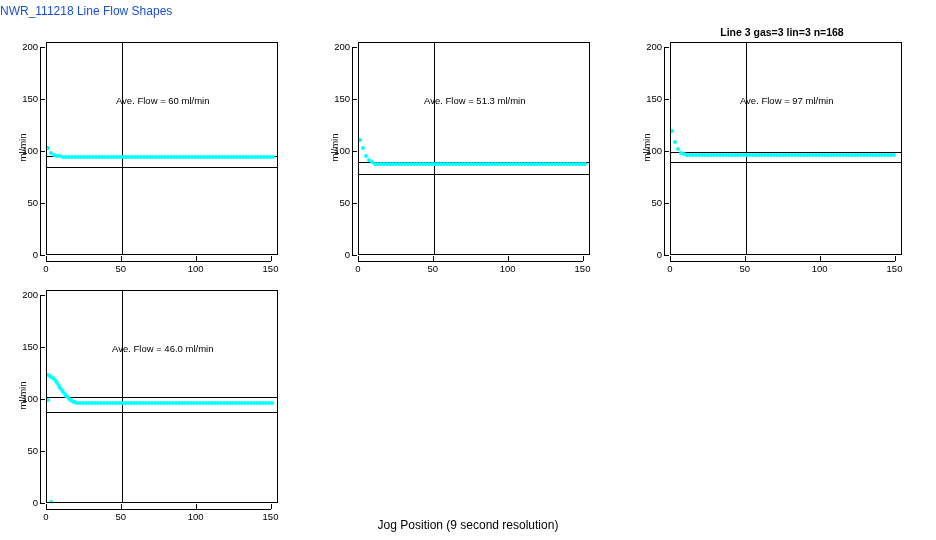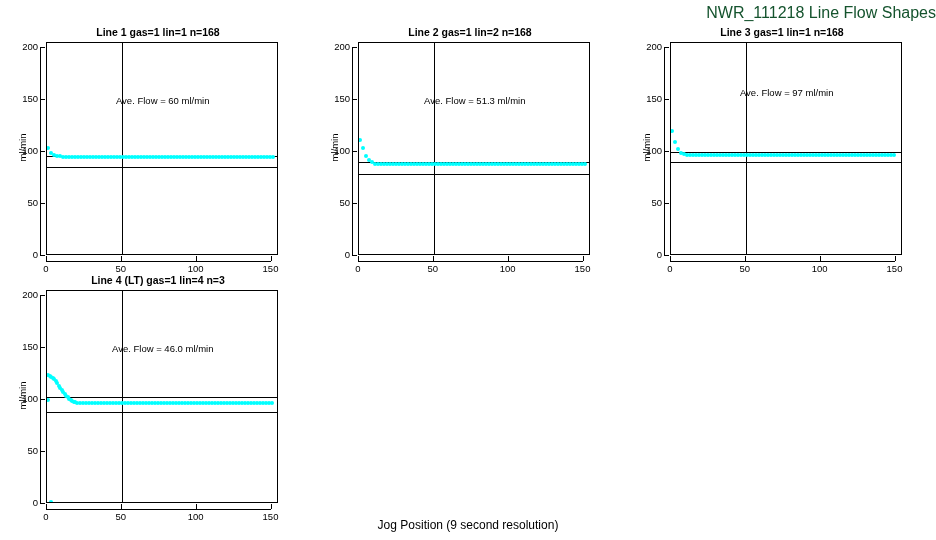--- a/index.html
+++ b/index.html
@@ -13,23 +13,23 @@
     position: relative;
     font-family: "Liberation Sans", sans-serif;
     color: #000000;
     overflow: hidden;
   }
   .fig-title {
     position: absolute;
     top: 4px;
     left: 0;
     width: 936px;
-    text-align: right;
-    font-size: 16px;
-    color: #14532d;
+    text-align: left;
+    font-size: 12px;
+    color: #1d4ed8;
   }
   .fig-xlabel {
     position: absolute;
     top: 518px;
     left: 0;
     width: 936px;
     text-align: center;
     font-size: 12px;
     color: #000;
   }
@@ -124,21 +124,20 @@
     text-align: center;
   }
 </style>
 </head>
 <body>
 
 <div class="fig-title">NWR_111218  Line Flow Shapes</div>
 <div class="fig-xlabel">Jog Position (9 second resolution)</div>
 
 <div class="panel" id="panel0" style="left:8px; top:26px; width:300px; height:250px;">
-  <div class="panel-title">Line 1 gas=1 lin=1 n=168</div>
 <div class="plotbox" style="left: 38px; top: 16px; width: 232px; height: 213px;">
       <div class="hline" style="top: 113.254px;"></div>
       <div class="hline" style="top: 123.644px;"></div>
       <div class="vline" style="left: 74.8387px;"></div>
       <div class="pt" style="left: 1.49677px; top: 104.941px; background: rgb(0, 255, 255);"></div>
       <div class="pt" style="left: 4.49032px; top: 110.137px; background: rgb(0, 255, 255);"></div>
       <div class="pt" style="left: 7.48387px; top: 112.215px; background: rgb(0, 255, 255);"></div>
       <div class="pt" style="left: 10.4774px; top: 113.254px; background: rgb(0, 255, 255);"></div>
       <div class="pt" style="left: 13.471px; top: 113.254px; background: rgb(0, 255, 255);"></div>
       <div class="pt" style="left: 16.4645px; top: 114.293px; background: rgb(0, 255, 255);"></div>
@@ -230,21 +229,20 @@
     <div class="tick-mark-x" style="left: 112.839px; top: 230px;"></div>
     <div class="tick-label-x" style="left: 97.8387px; top: 237px; width: 30px;">50</div>
     <div class="tick-mark-x" style="left: 187.677px; top: 230px;"></div>
     <div class="tick-label-x" style="left: 172.677px; top: 237px; width: 30px;">100</div>
     <div class="tick-mark-x" style="left: 262.516px; top: 230px;"></div>
     <div class="tick-label-x" style="left: 247.516px; top: 237px; width: 30px;">150</div>
     <div class="axis-line-x" style="left: 38px; width: 224.516px; top: 235px;"></div>
     <div class="ave-flow" style="left: 74.7484px; top: 69.2244px; width: 160px;">Ave. Flow =  60 ml/min</div>
   </div>
 <div class="panel" id="panel1" style="left:320px; top:26px; width:300px; height:250px;">
-  <div class="panel-title">Line 2 gas=1 lin=2 n=168</div>
 <div class="plotbox" style="left: 38px; top: 16px; width: 232px; height: 213px;">
       <div class="hline" style="top: 119.488px;"></div>
       <div class="hline" style="top: 130.917px;"></div>
       <div class="vline" style="left: 74.8387px;"></div>
       <div class="pt" style="left: 1.49677px; top: 96.6293px; background: rgb(0, 255, 255);"></div>
       <div class="pt" style="left: 4.49032px; top: 104.941px; background: rgb(0, 255, 255);"></div>
       <div class="pt" style="left: 7.48387px; top: 113.254px; background: rgb(0, 255, 255);"></div>
       <div class="pt" style="left: 10.4774px; top: 117.41px; background: rgb(0, 255, 255);"></div>
       <div class="pt" style="left: 13.471px; top: 119.488px; background: rgb(0, 255, 255);"></div>
       <div class="pt" style="left: 16.4645px; top: 120.527px; background: rgb(0, 255, 255);"></div>
@@ -336,21 +334,21 @@
     <div class="tick-mark-x" style="left: 112.839px; top: 230px;"></div>
     <div class="tick-label-x" style="left: 97.8387px; top: 237px; width: 30px;">50</div>
     <div class="tick-mark-x" style="left: 187.677px; top: 230px;"></div>
     <div class="tick-label-x" style="left: 172.677px; top: 237px; width: 30px;">100</div>
     <div class="tick-mark-x" style="left: 262.516px; top: 230px;"></div>
     <div class="tick-label-x" style="left: 247.516px; top: 237px; width: 30px;">150</div>
     <div class="axis-line-x" style="left: 38px; width: 224.516px; top: 235px;"></div>
     <div class="ave-flow" style="left: 74.7484px; top: 69.2244px; width: 160px;">Ave. Flow =  51.3 ml/min</div>
   </div>
 <div class="panel" id="panel2" style="left:632px; top:26px; width:300px; height:250px;">
-  <div class="panel-title">Line 3 gas=1 lin=1 n=168</div>
+  <div class="panel-title">Line 3 gas=3 lin=3 n=168</div>
 <div class="plotbox" style="left: 38px; top: 16px; width: 232px; height: 213px;">
       <div class="hline" style="top: 109.098px;"></div>
       <div class="hline" style="top: 119.488px;"></div>
       <div class="vline" style="left: 74.8387px;"></div>
       <div class="pt" style="left: 1.49677px; top: 88.3171px; background: rgb(0, 255, 255);"></div>
       <div class="pt" style="left: 4.49032px; top: 98.7073px; background: rgb(0, 255, 255);"></div>
       <div class="pt" style="left: 7.48387px; top: 105.98px; background: rgb(0, 255, 255);"></div>
       <div class="pt" style="left: 10.4774px; top: 110.137px; background: rgb(0, 255, 255);"></div>
       <div class="pt" style="left: 13.471px; top: 111.176px; background: rgb(0, 255, 255);"></div>
       <div class="pt" style="left: 16.4645px; top: 112.215px; background: rgb(0, 255, 255);"></div>
@@ -438,24 +436,23 @@
     <div class="axis-line-y" style="left: 32px; top: 21.1951px; height: 207.805px;"></div>
     <div class="tick-mark-x" style="left: 38px; top: 230px;"></div>
     <div class="tick-label-x" style="left: 23px; top: 237px; width: 30px;">0</div>
     <div class="tick-mark-x" style="left: 112.839px; top: 230px;"></div>
     <div class="tick-label-x" style="left: 97.8387px; top: 237px; width: 30px;">50</div>
     <div class="tick-mark-x" style="left: 187.677px; top: 230px;"></div>
     <div class="tick-label-x" style="left: 172.677px; top: 237px; width: 30px;">100</div>
     <div class="tick-mark-x" style="left: 262.516px; top: 230px;"></div>
     <div class="tick-label-x" style="left: 247.516px; top: 237px; width: 30px;">150</div>
     <div class="axis-line-x" style="left: 38px; width: 224.516px; top: 235px;"></div>
-    <div class="ave-flow" style="left: 74.7484px; top: 61px; width: 160px;">Ave. Flow =  97 ml/min</div>
+    <div class="ave-flow" style="left: 74.7484px; top: 69px; width: 160px;">Ave. Flow =  97 ml/min</div>
   </div>
 <div class="panel" id="panel3" style="left:8px; top:274px; width:300px; height:250px;">
-  <div class="panel-title">Line 4 (LT) gas=1 lin=4 n=3</div>
 <div class="plotbox" style="left: 38px; top: 16px; width: 232px; height: 213px;">
       <div class="hline" style="top: 105.98px;"></div>
       <div class="hline" style="top: 120.527px;"></div>
       <div class="vline" style="left: 74.8387px;"></div>
       <div class="pt" style="left: 1.49677px; top: 84.161px; background: rgb(0, 255, 255);"></div>
       <div class="pt" style="left: 2.99355px; top: 85.2px; background: rgb(0, 255, 255);"></div>
       <div class="pt" style="left: 4.49032px; top: 86.239px; background: rgb(0, 255, 255);"></div>
       <div class="pt" style="left: 5.9871px; top: 87.278px; background: rgb(0, 255, 255);"></div>
       <div class="pt" style="left: 7.48387px; top: 88.3171px; background: rgb(0, 255, 255);"></div>
       <div class="pt" style="left: 8.98065px; top: 90.3951px; background: rgb(0, 255, 255);"></div>

